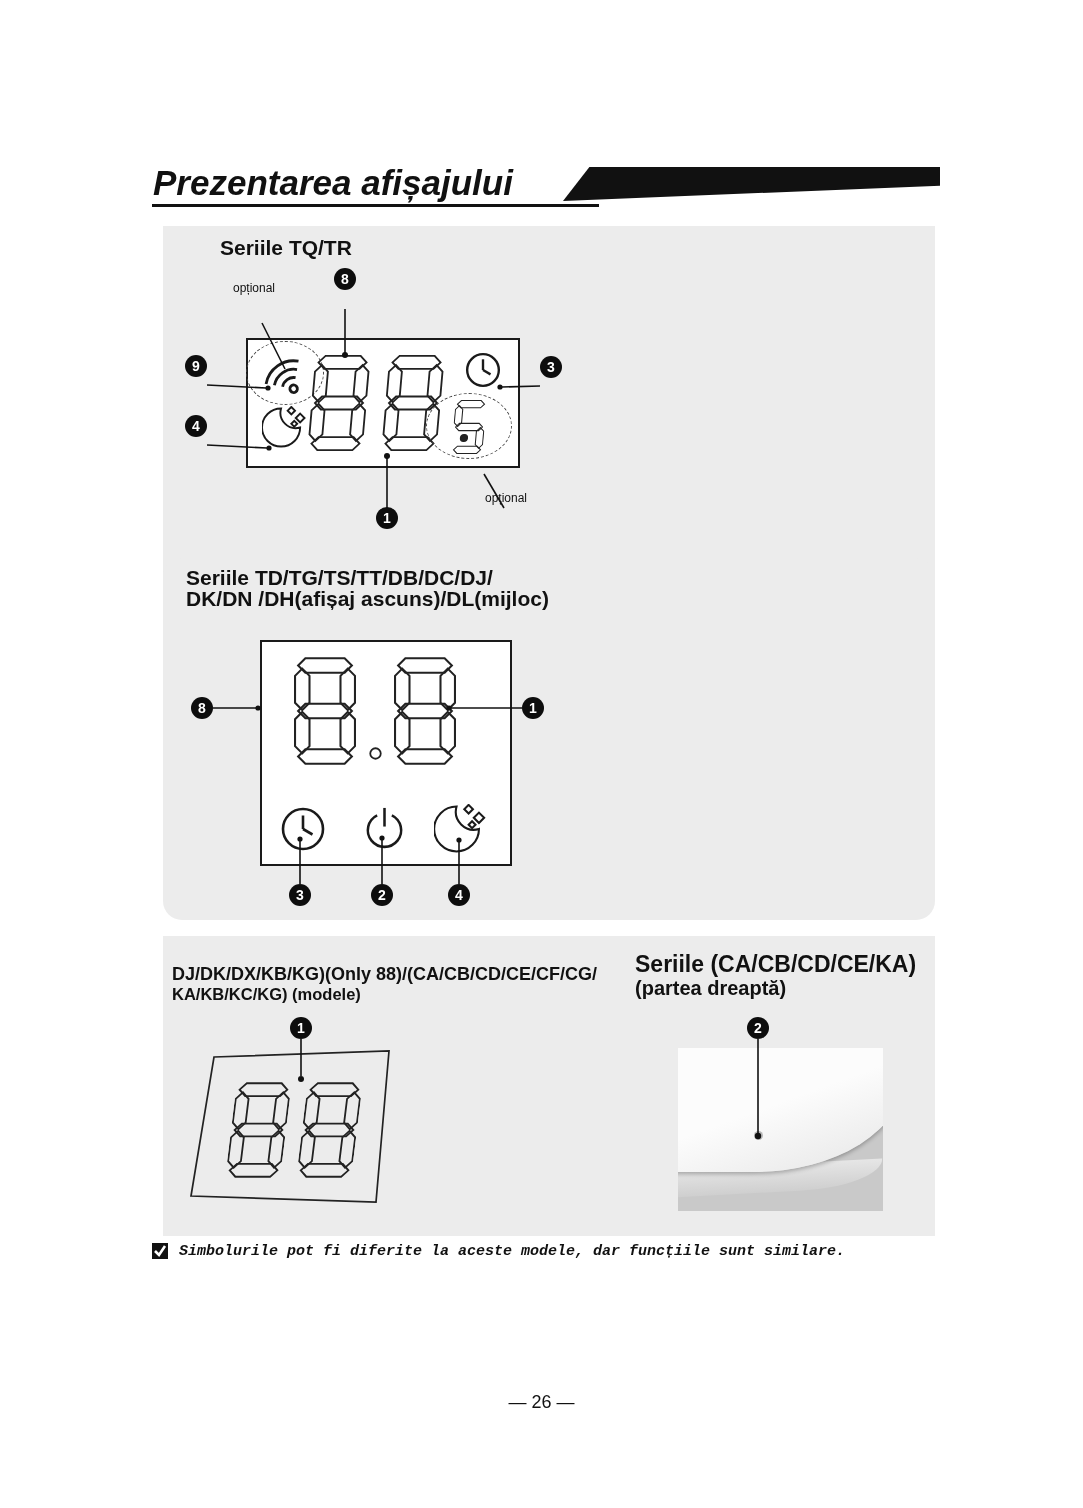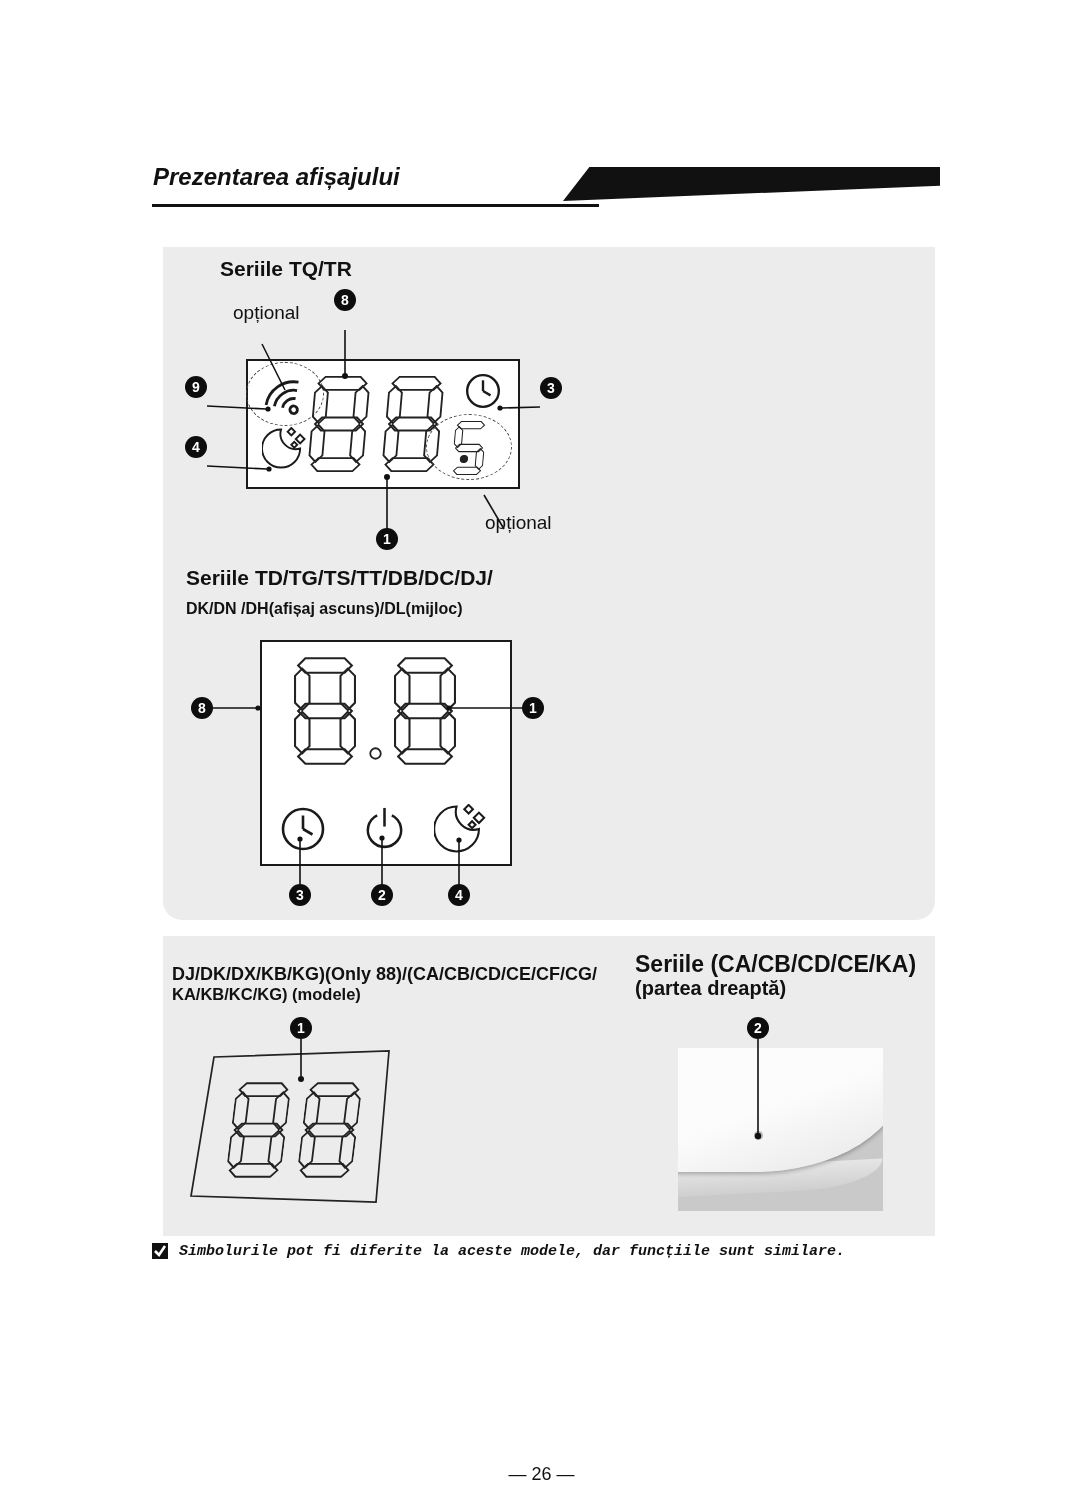--- a/index.html
+++ b/index.html
@@ -1,33 +1,33 @@
 <!DOCTYPE html>
 <html><head>
 <meta charset="utf-8">
 <style>
   *{margin:0;padding:0;box-sizing:border-box;}
   html,body{background:#fff;}
   .page{position:relative;width:1083px;height:1508px;background:#fff;
         font-family:"Liberation Sans",sans-serif;color:#111;overflow:hidden;}
 
   
-  #hdr-title{position:absolute;left:153px;top:163px;font-size:24px;font-weight:bold;font-style:italic;}
+  #hdr-title{position:absolute;left:153px;top:163px;font-size:35px;font-weight:bold;font-style:italic;}
   #hdr-rule{position:absolute;left:152px;top:204px;width:447px;height:3px;background:#111;}
   #hdr-banner{position:absolute;left:563px;top:167px;width:377px;height:34px;background:#111;
               clip-path:polygon(0% 100%,7% 0%,100% 0%,100% 55%);}
 
   
   .panel{position:absolute;left:163px;width:772px;background:#ececec;}
-  #panel1{top:226px;height:356px;margin-top:21px;}
+  #panel1{top:226px;height:356px;}
   #panel2{top:558px;height:362px;border-radius:19px;}
   #panel3{top:936px;height:300px;}
   .ptitle{position:absolute;font-weight:bold;white-space:nowrap;}
   .box{position:absolute;background:#fff;border:2px solid #1a1a1a;}
-  .optional{position:absolute;font-size:19px;}
+  .optional{position:absolute;font-size:12px;}
   .dashed-oval{position:absolute;border:1.6px dashed #444;border-radius:50%;}
 
   
   .co{position:absolute;width:22px;height:22px;border-radius:50%;background:#0d0d0d;color:#fff;
       font-size:14px;font-weight:bold;display:flex;align-items:center;justify-content:center;z-index:4;}
 
   
   .overlay{position:absolute;inset:0;width:100%;height:100%;z-index:3;pointer-events:none;}
   .overlay line{stroke:#111;stroke-width:1.6;}
   .overlay .dot{fill:#111;stroke:none;}
@@ -57,21 +57,21 @@
   #p1-opt-top{left:70px;top:55px;}
   #p1-opt-bottom{left:322px;top:265px;}
   #p1-co-top{left:171px;top:42px;}
   #p1-co-wifi{left:22px;top:129px;}
   #p1-co-sleep{left:22px;top:189px;}
   #p1-co-timer{left:377px;top:130px;}
   #p1-co-bottom{left:213px;top:281px;}
 
   
   #p2-title1{left:23px;top:8px;font-size:21px;}
-  #p2-title2{left:23px;top:42px;font-size:16px;}
+  #p2-title2{left:23px;top:29px;font-size:21px;}
   #p2-box{left:97px;top:82px;width:252px;height:226px;}
   #p2-digits{left:32px;top:13px;}
   #p2-digits .dg{width:62px;height:112px;}
   #p2-digits .dp{width:15px;height:15px;margin:0 11px 6px 12px;}
   #p2-clock{left:17px;top:163px;width:48px;height:48px;stroke-width:2.6;}
   #p2-power{left:99px;top:163px;width:47px;height:47px;stroke-width:2.6;}
   #p2-sleep{left:172px;top:162px;width:52px;height:50px;stroke-width:2.4;}
   #p2-co-left{left:28px;top:139px;}
   #p2-co-right{left:359px;top:139px;}
   #p2-co-timer{left:126px;top:326px;}
@@ -93,21 +93,21 @@
                   background:linear-gradient(#e6e6e6,#cfcfcf);border-bottom-right-radius:120px 40px;transform:rotate(-3deg);}
   #p3-photo .unit{position:absolute;left:-14px;top:-18px;width:240px;height:142px;
                   background:linear-gradient(160deg,#fcfcfc 50%,#ededed 82%,#dedede);
                   border-bottom-right-radius:150px 95px;box-shadow:0 2px 4px rgba(0,0,0,.28);}
   #p3-photo .indicator{position:absolute;left:76px;top:83px;width:9px;height:9px;border-radius:50%;background:#b5b5b5;}
 
   
   #note-icon{position:absolute;left:152px;top:1243px;width:16px;height:16px;background:#111;}
   #note-icon svg{width:100%;height:100%;fill:none;stroke:#fff;stroke-width:2.6;}
   #note-text{position:absolute;left:179px;top:1243px;font-size:15px;font-weight:bold;font-style:italic;font-family:Liberation Mono, monospace;}
-  #footer-page{position:absolute;left:0;width:100%;top:1464px;text-align:center;font-size:18px;}
+  #footer-page{position:absolute;left:0;width:100%;top:1392px;text-align:center;font-size:18px;}
 
   .defs-hidden{position:absolute;width:0;height:0;overflow:hidden;}
 </style>
 </head>
 <body>
 
 <svg class="defs-hidden" aria-hidden="true">
   <defs>
     <path id="sg-a" d="M4 8 L11 1 L49 1 L56 8 L49 15 L11 15 Z"></path>
     <path id="sg-f" d="M8 11 L15 18 L15 44 L8 51 L1 44 L1 18 Z"></path>

